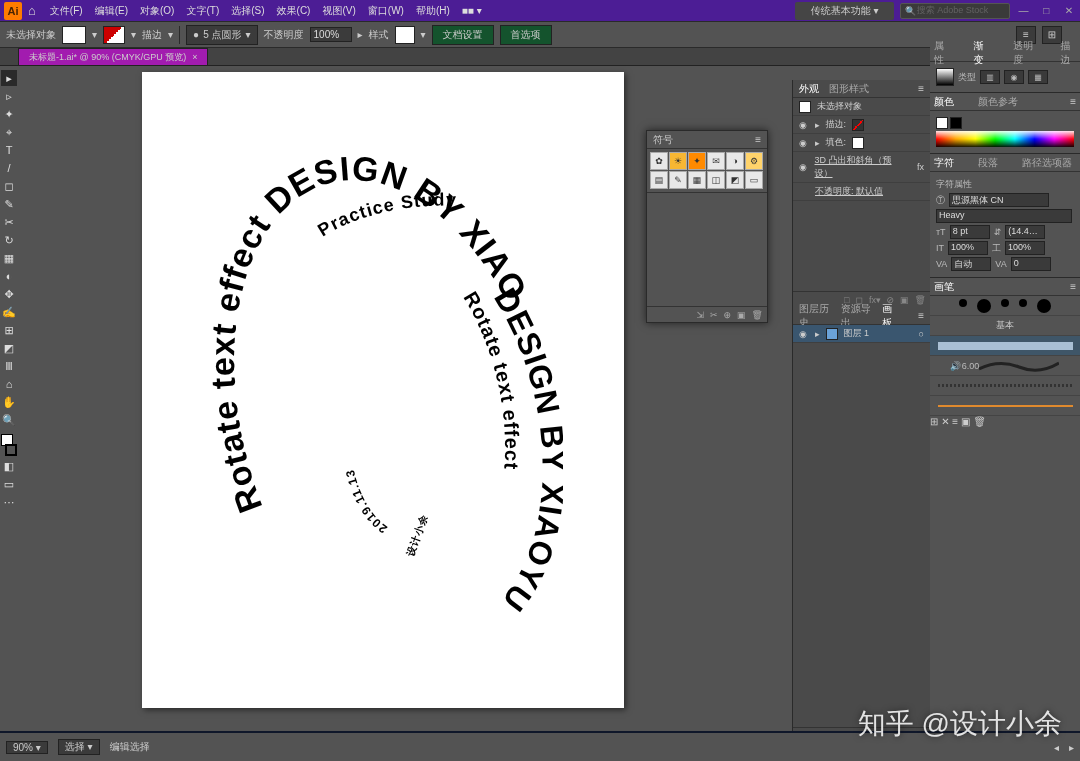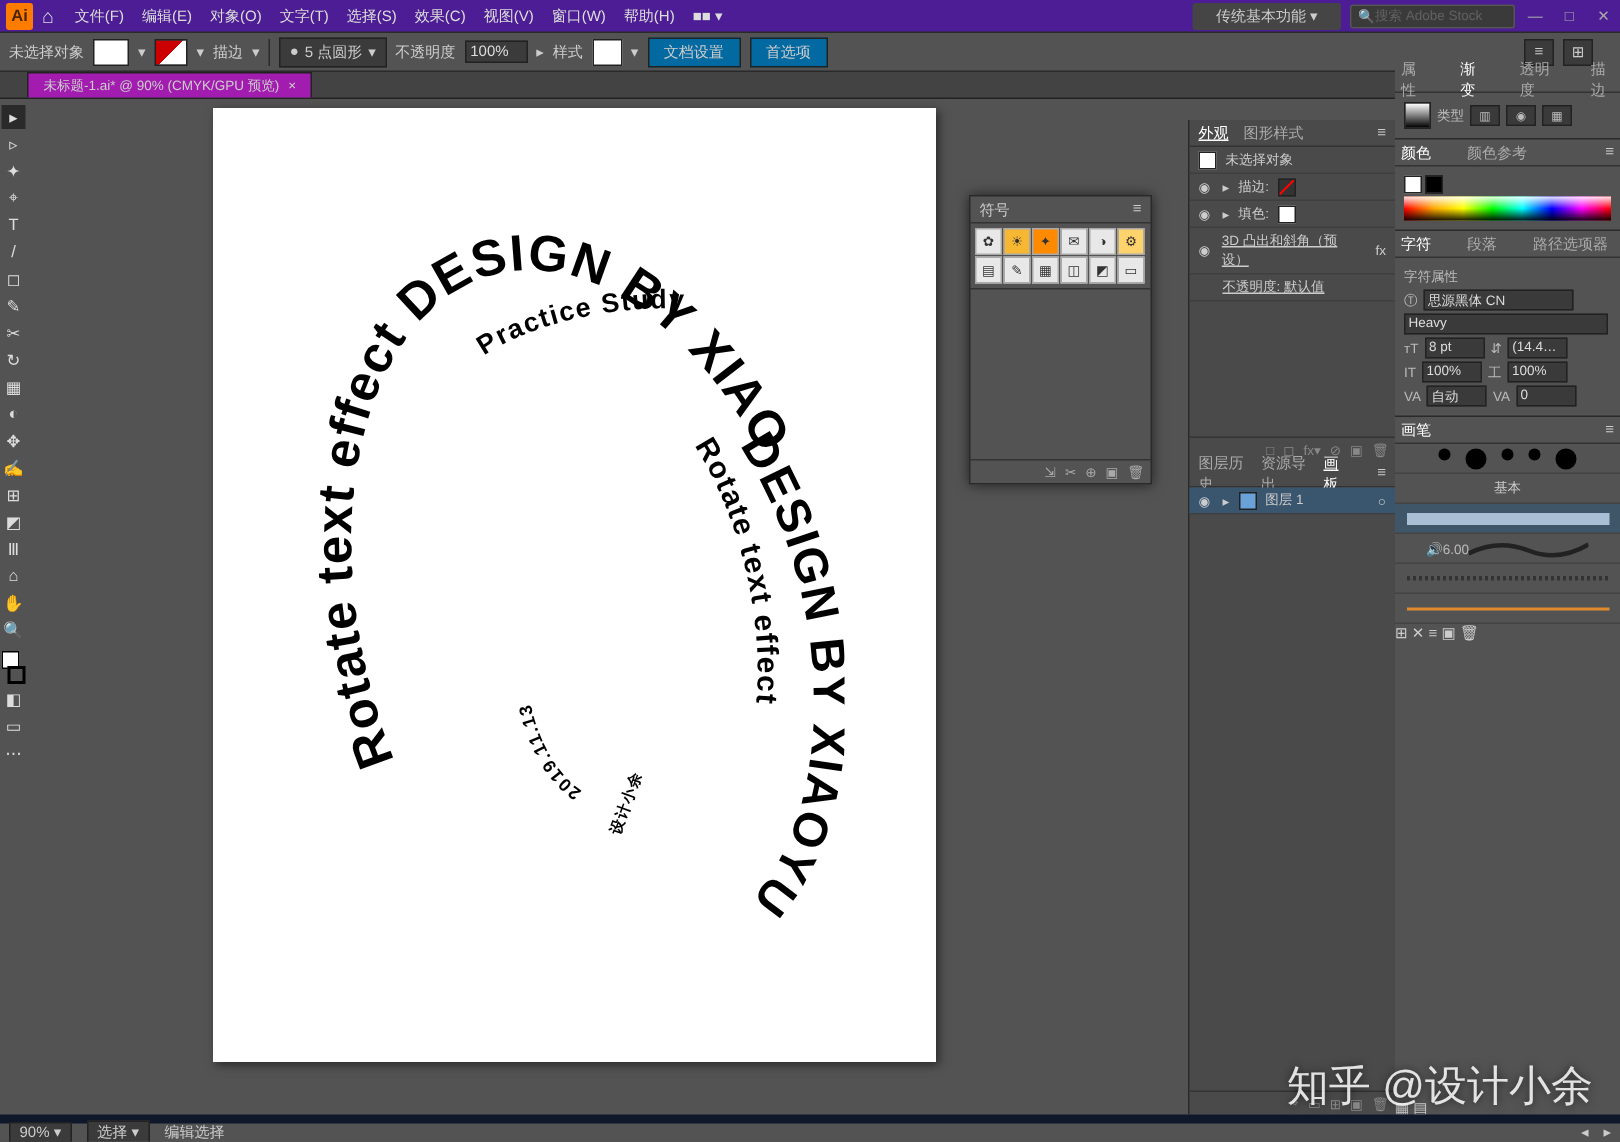--- a/index.html
+++ b/index.html
@@ -14,21 +14,21 @@
 .menubar .right-box { background:#454545; padding:2px 16px; border-radius:2px; font-size:10px; margin-right:6px; }
 .menubar .search { width:110px; height:16px; background:#3a3a3a; border:1px solid #555; border-radius:2px; font-size:9px; color:#888; padding:0 4px; display:flex; align-items:center; }
 .menubar .winbtns span { display:inline-block; width:14px; text-align:center; color:#aaa; margin-left:6px; cursor:pointer; }
 
 
 .optbar { height:26px; background:#535353; display:flex; align-items:center; padding:0 6px; gap:6px; border-bottom:1px solid #2a2a2a; font-size:10px; }
 .optbar .swatch { width:24px; height:18px; background:#fff; border:1px solid #222; }
 .optbar .grad-ic { width:22px; height:18px; background:linear-gradient(135deg,#c00 0,#c00 50%,#fff 50%,#fff 100%); border:1px solid #222; }
 .optbar .sel { background:#3b3b3b; border:1px solid #222; padding:2px 6px; display:flex; align-items:center; gap:4px; }
 .optbar .field { background:#3b3b3b; border:1px solid #222; width:42px; padding:1px 3px; color:#ddd; }
-.optbar .btn { background:#0369a1; border:1px solid #222; padding:2px 10px; cursor:pointer; }
+.optbar .btn { background:#14532d; border:1px solid #222; padding:2px 10px; cursor:pointer; }
 .optbar .iconbtn { width:20px; height:18px; background:#3b3b3b; border:1px solid #222; display:flex; align-items:center; justify-content:center; }
 .optbar .divider { width:1px; height:18px; background:#2a2a2a; }
 
 
 .tabstrip { height:18px; background:#434343; display:flex; align-items:stretch; padding-left:18px; border-bottom:1px solid #222; }
 .tabstrip .tab { background:#a21caf; border:1px solid #222; border-bottom:none; padding:0 10px; font-size:9px; color:#ccc; display:flex; align-items:center; gap:6px; }
 .tabstrip .tab .x { cursor:pointer; }
 
 
 .tools { position:absolute; left:0; top:66px; width:18px; background:#535353; display:flex; flex-direction:column; align-items:center; gap:2px; padding-top:4px; }
@@ -70,33 +70,33 @@
 .rcol .brushrow { height:20px; border-bottom:1px solid #444; display:flex; align-items:center; justify-content:center; }
 .rcol .brushdots { display:flex; gap:10px; }
 .rcol .brushdots span { width:8px; height:8px; border-radius:50%; background:#000; display:inline-block; }
 .rcol .brushdots span.big { width:14px; height:14px; }
 .rcol .sep { height:1px; background:#2a2a2a; margin:0; }
 
 
 .midcol { position:absolute; right:150px; top:80px; width:138px; bottom:18px; background:#4a4a4a; border-left:1px solid #2a2a2a; display:flex; flex-direction:column; }
 .midcol .pn-tabrow { height:18px; display:flex; align-items:center; padding:0 6px; gap:10px; font-size:10px; border-bottom:1px solid #333; }
 .midcol .pn-tabrow .t { color:#aaa; cursor:pointer; }
-.midcol .pn-tabrow .t.active { color:#fff;text-decoration:underline; }
+.midcol .pn-tabrow .t.active { color:#fff; }
 .midcol .pn-body { font-size:9px; }
 .midcol .li { display:flex; align-items:center; gap:6px; padding:2px 6px; border-bottom:1px solid #3f3f3f; }
 .midcol .li .eye { width:10px; color:#ccc; }
 .midcol .li .sq { width:12px; height:12px; background:#fff; border:1px solid #222; }
 .midcol .li .sq.none { background:linear-gradient(135deg,transparent 45%,red 45%,red 55%,transparent 55%),#333; }
 .midcol .spacer-fill { flex:1; }
 .midcol .footbar { height:16px; border-top:1px solid #333; display:flex; align-items:center; justify-content:flex-end; gap:6px; padding:0 4px; color:#888; font-size:9px; }
 .midcol .layer-sel { background:#3a566f; }
 .midcol .layer-swatch { width:12px; height:12px; background:#6aa2d8; border:1px solid #222; }
 
 
-.status { position:absolute; left:0; right:0; bottom:0; height:18px; background:#535353; border-top:6px solid #0f172a; display:flex; align-items:center; padding:0 6px; font-size:10px; gap:10px;text-align:center; }
+.status { position:absolute; left:0; right:0; bottom:0; height:30px; background:#535353; border-top:2px solid #0f172a; display:flex; align-items:center; padding:0 6px; font-size:10px; gap:10px;text-align:center; }
 .status .dd { background:#3b3b3b; border:1px solid #222; padding:0 6px; }
 
 .watermark { position:absolute; right:18px; bottom:18px; font-size:28px; color:rgba(255,255,255,.85); font-weight:400; text-shadow:0 0 6px rgba(0,0,0,.6); }
 </style>
 </head>
 <body>
 
 <div class="menubar">
   <div class="logo">Ai</div>
   <span class="home">⌂</span>

